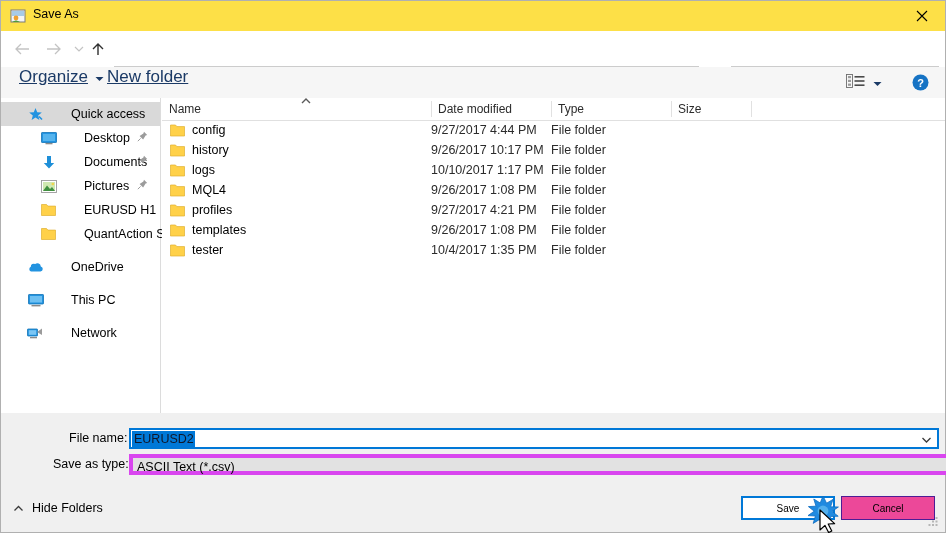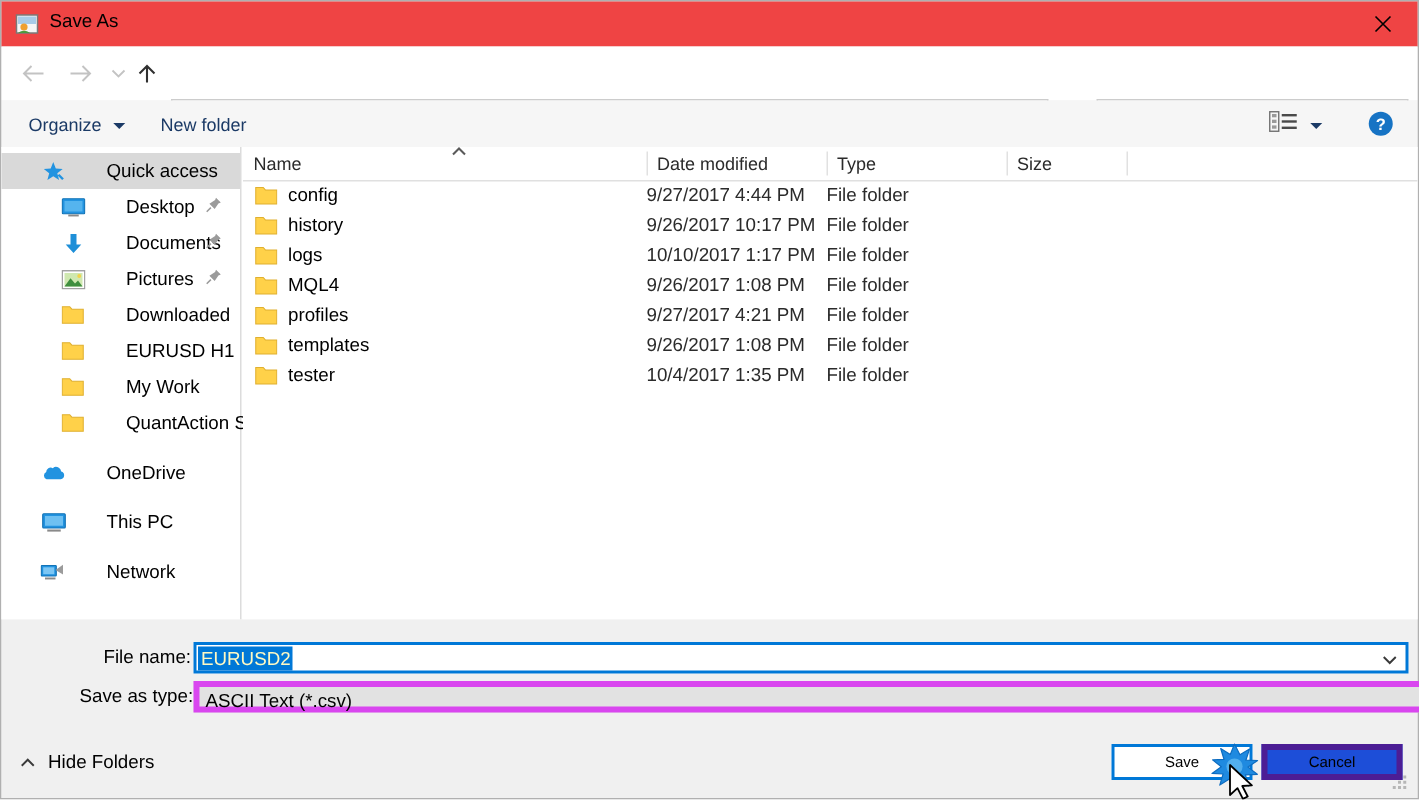--- a/index.html
+++ b/index.html
@@ -6,21 +6,21 @@
   body{
     width:946px;height:533px;overflow:hidden;
     font-family:"Liberation Sans","DejaVu Sans",sans-serif;
     font-size:12px;color:#000;background:#ffffff;
     -webkit-font-smoothing:antialiased;
   }
   .dialog{position:relative;width:946px;height:533px;background:#f0f0f0;
           border:1px solid #b0b0b0;box-sizing:border-box;}
 
   
-  .titlebar{position:absolute;left:0;top:0;width:944px;height:30px;background:#ef4444;}
+  .titlebar{position:absolute;left:0;top:0;width:944px;height:30px;background:#fde047;}
   .title-icon{position:absolute;left:9px;top:7px;width:16px;height:16px;}
   .title-text{position:absolute;left:32px;top:6px;font-size:12.5px;color:#000;}
   .close-btn{position:absolute;right:0;top:0;width:46px;height:30px;
              display:flex;align-items:center;justify-content:center;cursor:default;}
   .close-btn svg{display:block;}
 
   
   .navrow{position:absolute;left:0;top:30px;width:944px;height:36px;background:#ffffff;}
   .navbtn{position:absolute;top:0;height:36px;display:flex;align-items:center;
           justify-content:center;}
@@ -45,22 +45,22 @@
 
   .searchbox{position:absolute;left:730px;top:35px;width:208px;height:25px;
              border:1px solid #cccccc;background:#ffffff;box-sizing:border-box;}
   .search-text{position:absolute;left:8px;top:4px;font-size:12px;color:#6d6d6d;
                white-space:nowrap;overflow:hidden;width:165px;}
   .search-icon{position:absolute;right:6px;top:4px;}
 
   
   .toolbar{position:absolute;left:0;top:66px;width:944px;height:31px;
            background:#f6f6f6;border-bottom:1px solid #dcdcdc;}
-  .tb-item{position:absolute;top:0;height:31px;display:flex;align-items:center;
-           font-size:12px;color:#1b3a66;padding:0 8px;}
+  .tb-item{position:absolute;top:0;height:31px;display:flex;
+           font-size:17px;color:#1b3a66;padding:0 8px;text-decoration:underline;}
   .tb-organize{left:10px;}
   .tb-newfolder{left:98px;}
   .tb-caret{margin-left:7px;display:inline-block;}
   .tb-view{position:absolute;left:845px;top:0;height:31px;display:flex;
            align-items:center;gap:7px;}
   .tb-help{position:absolute;left:911px;top:7px;width:17px;height:17px;}
 
   
   .body-area{position:absolute;left:0;top:97px;width:944px;height:315px;background:#ffffff;}
   .sidebar{position:absolute;left:0;top:0;width:160px;height:315px;background:#ffffff;
@@ -94,38 +94,38 @@
   .cell-size{position:absolute;left:509px;top:0;height:20px;display:flex;align-items:center;
              color:#2b2b2b;}
 
   
   .footer{position:absolute;left:0;top:412px;width:944px;height:119px;background:#f0f0f0;}
   .lbl-name{position:absolute;left:68px;top:430px;font-size:12.5px;color:#000;}
   .lbl-type{position:absolute;left:52px;top:456px;font-size:12.5px;color:#000;}
 
   .combo-name{position:absolute;left:128px;top:427px;width:810px;height:21px;
               border:2px solid #0078d7;background:#ffffff;box-sizing:border-box;}
-  .combo-name .val{position:absolute;left:1px;top:1px;background:#0078d7;color:#fef9c3;
+  .combo-name .val{position:absolute;left:1px;top:1px;background:#0078d7;color:#0f172a;
                    font-size:12.5px;padding:1px 1px 1px 2px;}
   .combo-type{position:absolute;left:128px;top:453px;width:924px;height:21px;
               border:4px solid #d946ef;background:#e2e2e2;box-sizing:border-box;}
   .combo-type .val{position:absolute;left:4px;top:2px;font-size:12.5px;color:#000;}
   .combo-arrow{position:absolute;right:5px;top:3px;}
   .combo-type .combo-arrow{top:3px;}
 
   .hidefolders{position:absolute;left:12px;top:500px;display:flex;align-items:center;
                font-size:12.5px;color:#000;}
   .hf-caret{margin-right:8px;display:inline-block;}
 
   .btn{position:absolute;height:24px;display:flex;align-items:center;justify-content:center;
        font-size:10px;color:#000;box-sizing:border-box;}
   .btn-save{left:740px;top:495px;width:94px;background:#ffffff;
             border:2px solid #0078d7;}
-  .btn-cancel{left:840px;top:495px;width:94px;background:#1d4ed8;
-              border:4px solid #4c1d95;text-align:right;}
+  .btn-cancel{left:840px;top:495px;width:94px;background:#ec4899;
+              border:1px solid #4c1d95;text-align:right;}
 
   .grip{position:absolute;right:6px;bottom:5px;width:11px;height:11px;}
   .cursor{position:absolute;left:800px;top:493px;width:46px;height:42px;pointer-events:none;}
 </style>
 </head>
 <body>
 
 <div class="dialog">
 
   <div class="titlebar">
@@ -304,46 +304,30 @@
         </span>
         <span>Pictures</span>
         <span class="side-pin">
           <svg width="11" height="11" viewBox="0 0 11 11">
             <path d="M7 0.8 L10.2 4 L8.6 4.6 L6.1 8.4 L2.6 4.9 L6.4 2.4 z" fill="#9b9b9b"></path>
             <path d="M3.6 7.4 L0.8 10.2" stroke="#9b9b9b" stroke-width="1"></path>
           </svg>
         </span>
       </div>
 
+
       <div class="side-item lvl1">
         <span class="side-ico">
           <svg width="15" height="14" viewBox="0 0 15 14">
             <path d="M0.5 1.5 h5 l1.4 1.6 h7.6 v9.4 h-14 z" fill="#ffd149" stroke="#e0b030" stroke-width="0.7"></path>
           </svg>
         </span>
-        <span>Downloaded</span>
-      </div>
-
-      <div class="side-item lvl1">
-        <span class="side-ico">
-          <svg width="15" height="14" viewBox="0 0 15 14">
-            <path d="M0.5 1.5 h5 l1.4 1.6 h7.6 v9.4 h-14 z" fill="#ffd149" stroke="#e0b030" stroke-width="0.7"></path>
-          </svg>
-        </span>
         <span>EURUSD H1</span>
       </div>
 
-      <div class="side-item lvl1">
-        <span class="side-ico">
-          <svg width="15" height="14" viewBox="0 0 15 14">
-            <path d="M0.5 1.5 h5 l1.4 1.6 h7.6 v9.4 h-14 z" fill="#ffd149" stroke="#e0b030" stroke-width="0.7"></path>
-          </svg>
-        </span>
-        <span>My Work</span>
-      </div>
 
       <div class="side-item lvl1">
         <span class="side-ico">
           <svg width="15" height="14" viewBox="0 0 15 14">
             <path d="M0.5 1.5 h5 l1.4 1.6 h7.6 v9.4 h-14 z" fill="#ffd149" stroke="#e0b030" stroke-width="0.7"></path>
           </svg>
         </span>
         <span>QuantAction Signal</span>
       </div>
 

